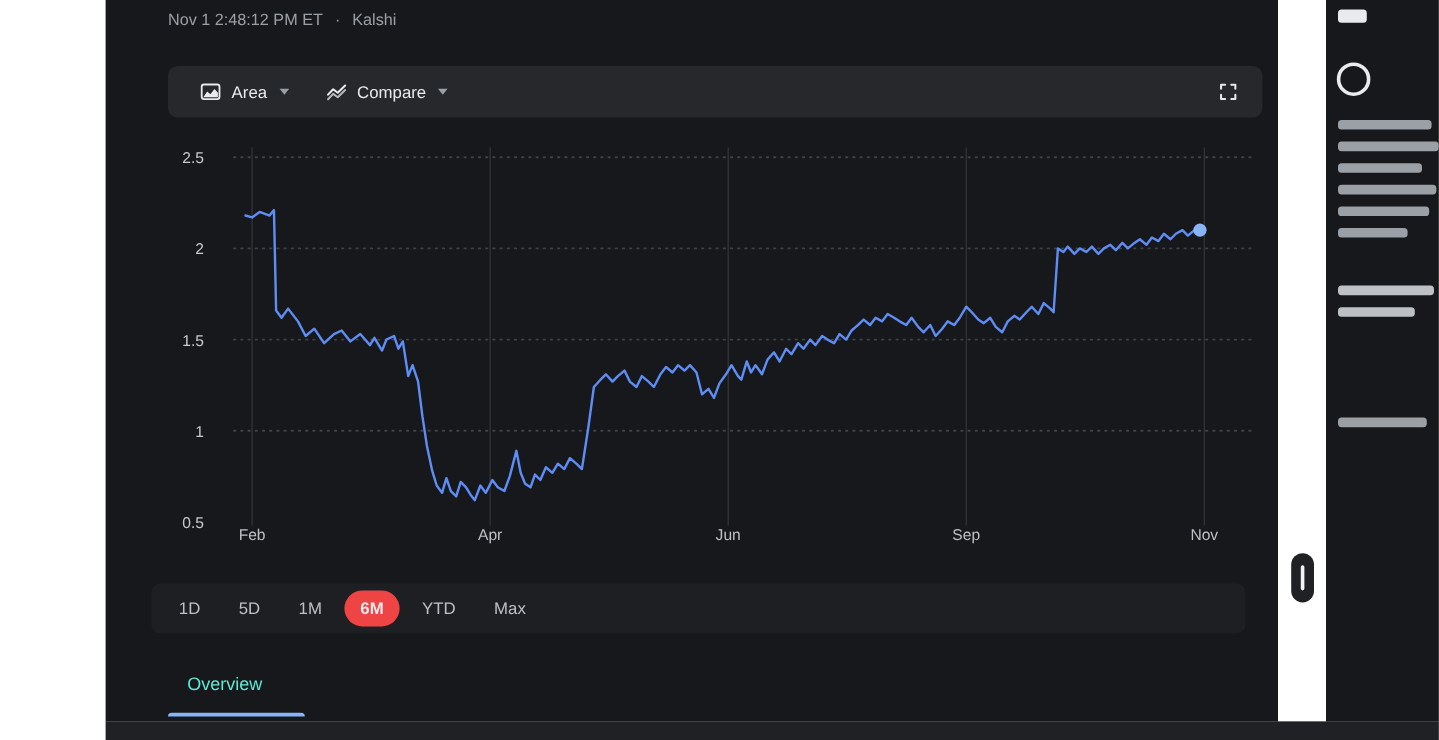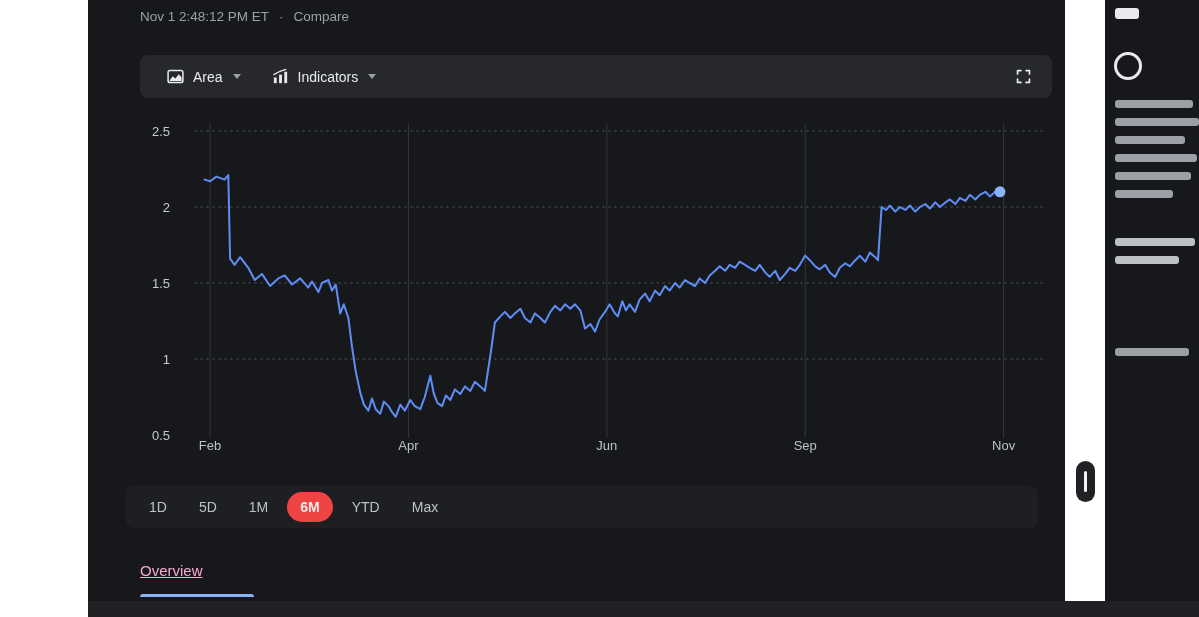--- a/index.html
+++ b/index.html
@@ -39,23 +39,23 @@
     padding:0 10px;box-sizing:border-box;gap:6px;
   }
   .range-btn{
     background:transparent;border:none;color:#bdc1c6;font-size:14px;
     font-family:"Liberation Sans",sans-serif;
     padding:7px 13px;border-radius:16px;cursor:pointer;
   }
   .range-btn.selected{background:#ef4444;color:#e8eaed;font-weight:700;}
   
   .tab-overview{
-    position:absolute;left:52px;top:562px;color:#f9a8d4;font-size:15px;
+    position:absolute;left:68px;top:562px;color:#5eead4;font-size:15px;
     font-weight:500;cursor:pointer;background:transparent;border:none;
-    font-family:"Liberation Sans",sans-serif;padding:0;text-decoration:underline;
+    font-family:"Liberation Sans",sans-serif;padding:0;
   }
   .tab-underline{
     position:absolute;left:52px;top:594px;width:114px;height:3px;
     background:#8ab4f8;border-radius:3px 3px 0 0;
   }
   
   .bottom-strip{position:absolute;left:88px;top:601px;width:1111px;height:16px;background:#1f2125;}
   
   .white-gutter{position:absolute;left:1065px;top:0;width:40px;height:601px;background:#ffffff;}
   .scroll-handle{
@@ -71,44 +71,42 @@
   .rp-circle{position:absolute;left:9px;top:52px;width:28px;height:28px;border:3px solid #e8eaed;border-radius:50%;box-sizing:border-box;}
 </style>
 </head>
 <body>
 
 <div class="main-panel">
 
   <div class="header-row">
     <span>Nov 1 2:48:12 PM ET</span>
     <span class="sep">·</span>
-    <span>Compare</span>
+    <span>Kalshi</span>
   </div>
 
   <div class="toolbar">
     <button class="tool-btn">
       <span style="display:flex;">
         <svg width="19" height="19" viewBox="0 0 20 20">
           <rect x="2.2" y="3.6" width="15.6" height="12.8" rx="2" fill="none" stroke="#e8eaed" stroke-width="1.6"></rect>
           <path d="M3.6 14.8 L7 9.8 L9.8 12.2 L13.4 7.6 L16.4 10.8 V14.8 Z" fill="#e8eaed"></path>
         </svg>
       </span>
       <span>Area</span>
       <span class="caret"></span>
     </button>
     <button class="tool-btn">
       <span style="display:flex;">
         <svg width="19" height="19" viewBox="0 0 20 20">
-          <rect x="3" y="11" width="3" height="6" fill="#e8eaed"></rect>
-          <rect x="8.5" y="8" width="3" height="9" fill="#e8eaed"></rect>
-          <rect x="14" y="5" width="3" height="12" fill="#e8eaed"></rect>
-          <path d="M3 8 L9.5 4.5 L15.5 2.5" fill="none" stroke="#e8eaed" stroke-width="1.4" stroke-linecap="round"></path>
+          <path d="M2.5 12.5 L7 7.8 L11 10.8 L17.5 4.5" fill="none" stroke="#e8eaed" stroke-width="1.8" stroke-linecap="round" stroke-linejoin="round"></path>
+          <path d="M2.5 16.5 L7 11.8 L11 14.8 L17.5 8.5" fill="none" stroke="#e8eaed" stroke-width="1.8" stroke-linecap="round" stroke-linejoin="round" opacity="0.75"></path>
         </svg>
       </span>
-      <span>Indicators</span>
+      <span>Compare</span>
       <span class="caret"></span>
     </button>
     <button class="fullscreen-btn">
       <span style="display:flex;">
         <svg width="17" height="17" viewBox="0 0 20 20">
           <path d="M3 7 V3 H7 M13 3 H17 V7 M17 13 V17 H13 M7 17 H3 V13" fill="none" stroke="#e8eaed" stroke-width="2" stroke-linecap="round" stroke-linejoin="round"></path>
         </svg>
       </span>
     </button>
   </div>

